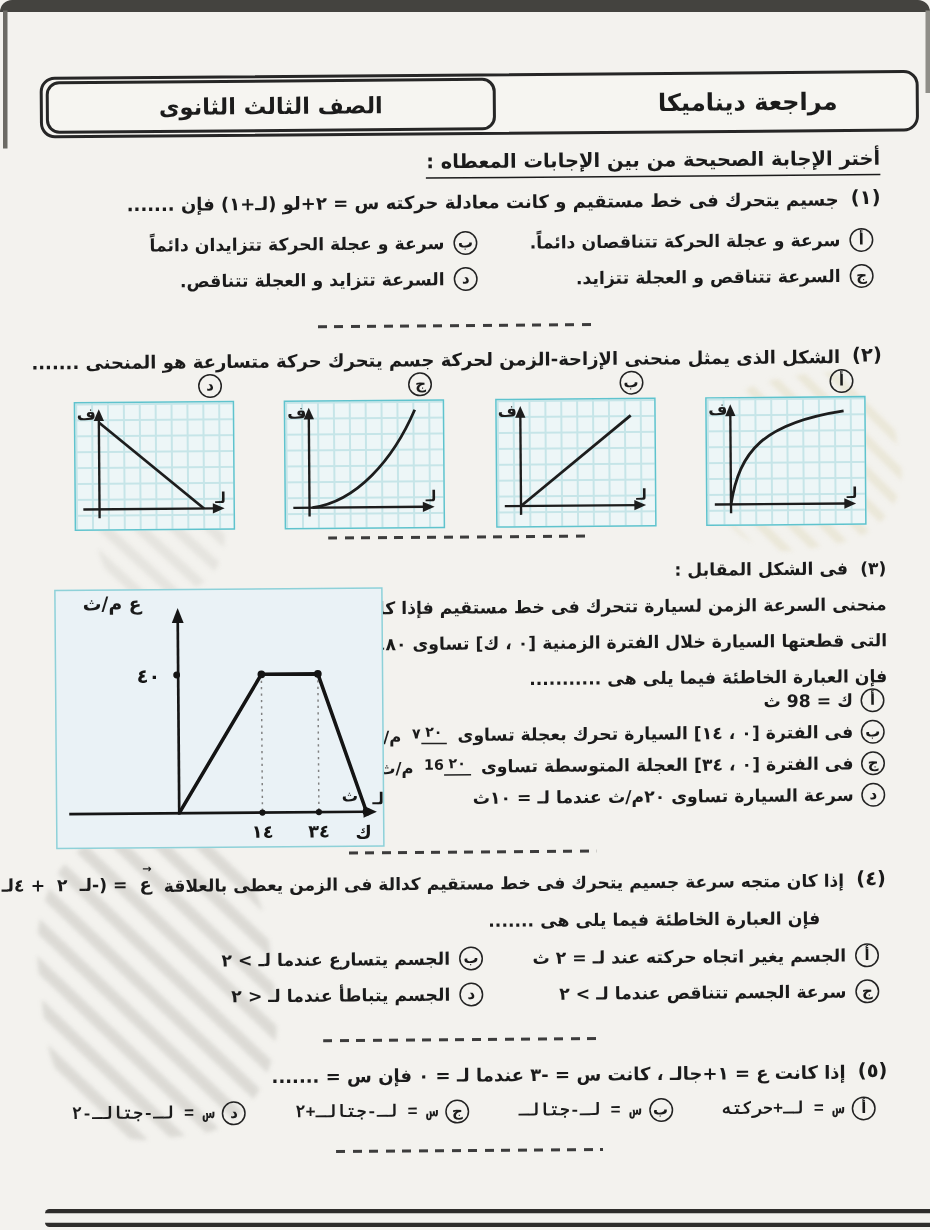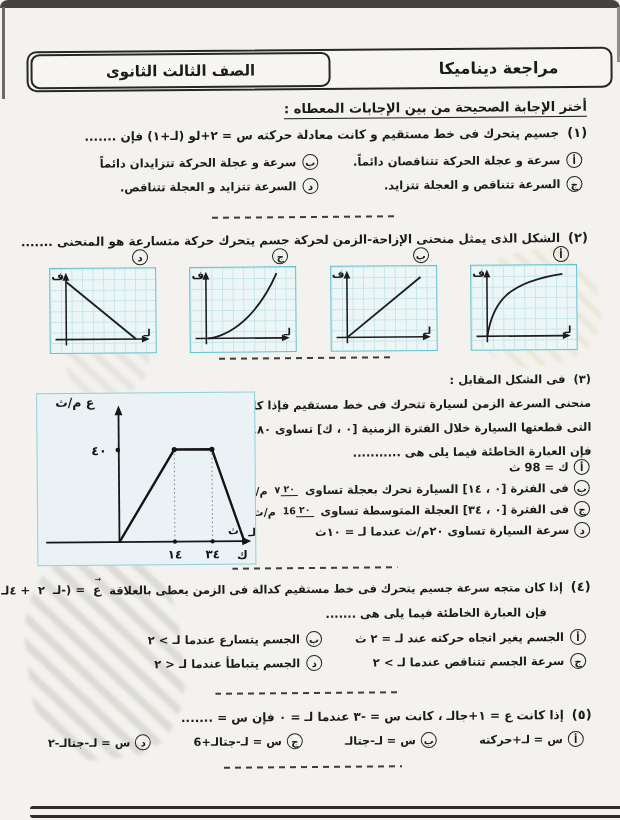--- a/index.html
+++ b/index.html
@@ -85,21 +85,21 @@
 
   
   .vec { position:relative; font-weight:bold; font-size:12px; }
   .vec::after { content:"→"; position:absolute; top:-8px; right:0; font-size:7.5px; }
   .eqpart { font-size:11.5px; font-weight:bold; }
 
   
   .q5opts { position:absolute; top:733px; left:42px; width:536px;
     display:flex; direction:rtl; justify-content:space-between; }
   .q5opt { display:flex; direction:rtl; gap:5px; align-items:center; white-space:nowrap; }
-  .q5opt .t { font-size:11.3px; font-weight:bold; }
+  .q5opt .t { font-size:11.3px; font-weight:bold;font-family:Liberation Mono, monospace; }
 
   
   .wm { position:absolute; pointer-events:none; filter:blur(1.5px); border-radius:40%; }
   .wm1 { left:472px; top:252px; width:125px; height:115px; transform:rotate(-10deg);
     background:repeating-linear-gradient(55deg, rgba(205,193,140,0.22) 0 6px, transparent 6px 15px); }
   .wm2 { left:22px; top:552px; width:155px; height:205px; transform:rotate(-6deg);
     background:repeating-linear-gradient(50deg, rgba(152,150,142,0.25) 0 8px, transparent 8px 19px); }
   .wm3 { left:60px; top:300px; width:85px; height:95px; transform:rotate(-12deg);
     background:repeating-linear-gradient(55deg, rgba(170,168,158,0.18) 0 7px, transparent 7px 16px); }
 </style>
@@ -317,21 +317,21 @@
     <div class="q5opt">
       <span class="circ">أ</span>
       <span class="t">س = لـ+حركته</span>
     </div>
     <div class="q5opt">
       <span class="circ">ب</span>
       <span class="t">س = لـ-جتالـ</span>
     </div>
     <div class="q5opt">
       <span class="circ">ج</span>
-      <span class="t">س = لـ-جتالـ+6</span>
+      <span class="t">س = لـ-جتالـ+٢</span>
     </div>
     <div class="q5opt">
       <span class="circ">د</span>
       <span class="t">س = لـ-جتالـ-٢</span>
     </div>
   </div>
   <div class="sep" style="top:766px; left:218px; width:178px;"></div>
 
 </div>
 

